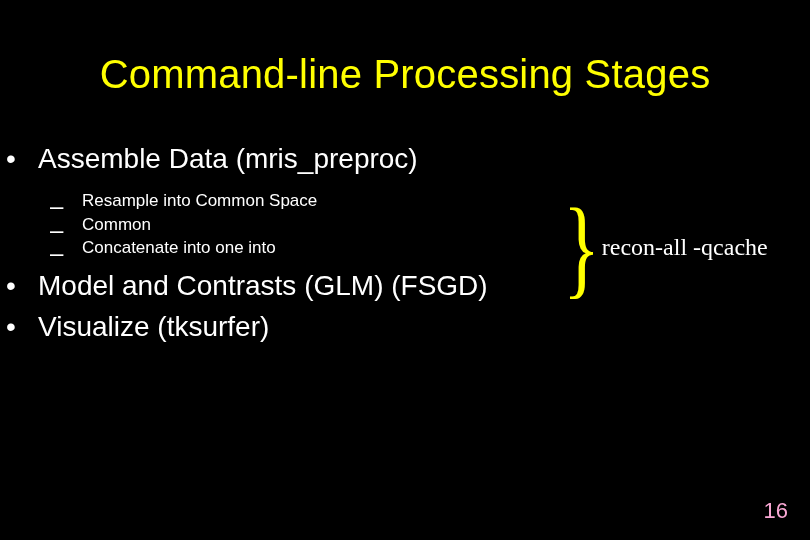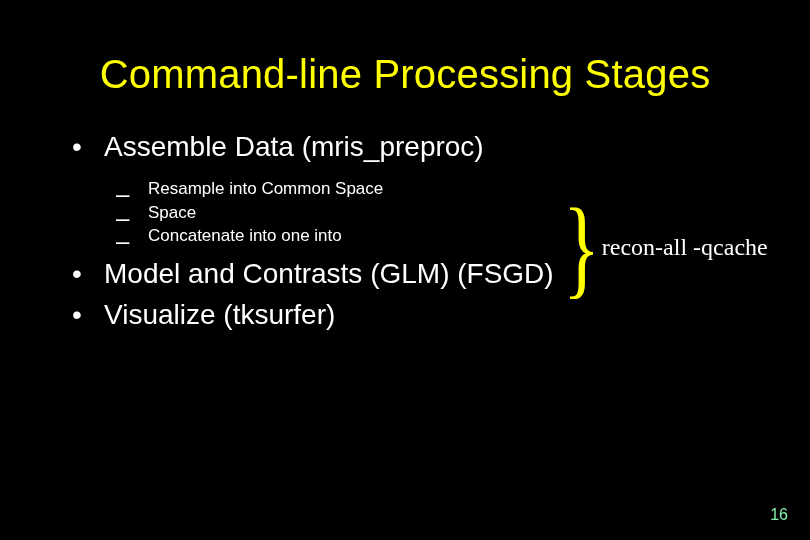--- a/index.html
+++ b/index.html
@@ -20,22 +20,21 @@
     color: #ffff00;
     font-size: 40px;
     font-weight: 400;
     text-align: center;
     padding-top: 52px;
     padding-left: 50px;
     padding-right: 50px;
     letter-spacing: 0.2px;
   }
   .content {
-    margin-top: 32px;
-    padding-left: 66px;
+    margin-top: 44px;
     padding-right: 40px;
   }
   ul.main {
     list-style: none;
   }
   ul.main > li {
     font-size: 28px;
     line-height: 1.3;
     margin-bottom: 5px;
     position: relative;
@@ -86,38 +85,38 @@
   .brace-label {
     font-family: "Times New Roman", Times, serif;
     font-size: 24px;
     color: #ffffff;
     margin-left: -6px;
   }
   .pagenum {
     position: absolute;
     right: 22px;
     bottom: 16px;
-    color: #86efac;
-    font-size: 16px;
+    color: #f9a8d4;
+    font-size: 22px;
   }
 </style>
 </head>
 <body>
 
 <div class="slide">
 
   <h1 class="title">Command-line Processing Stages</h1>
 
   <div class="content">
     <ul class="main">
       <li>
         <span>Assemble Data (mris_preproc)</span>
         <ul class="sub">
           <li><span>Resample into Common Space</span></li>
-          <li><span>Space</span></li>
+          <li><span>Common</span></li>
           <li><span>Concatenate into one into</span></li>
         </ul>
       </li>
       <li><span>Model and Contrasts (GLM) (FSGD)</span></li>
       <li><span>Visualize (tksurfer)</span></li>
     </ul>
   </div>
 
   <div class="brace-wrap">
     <span class="brace">}</span>

